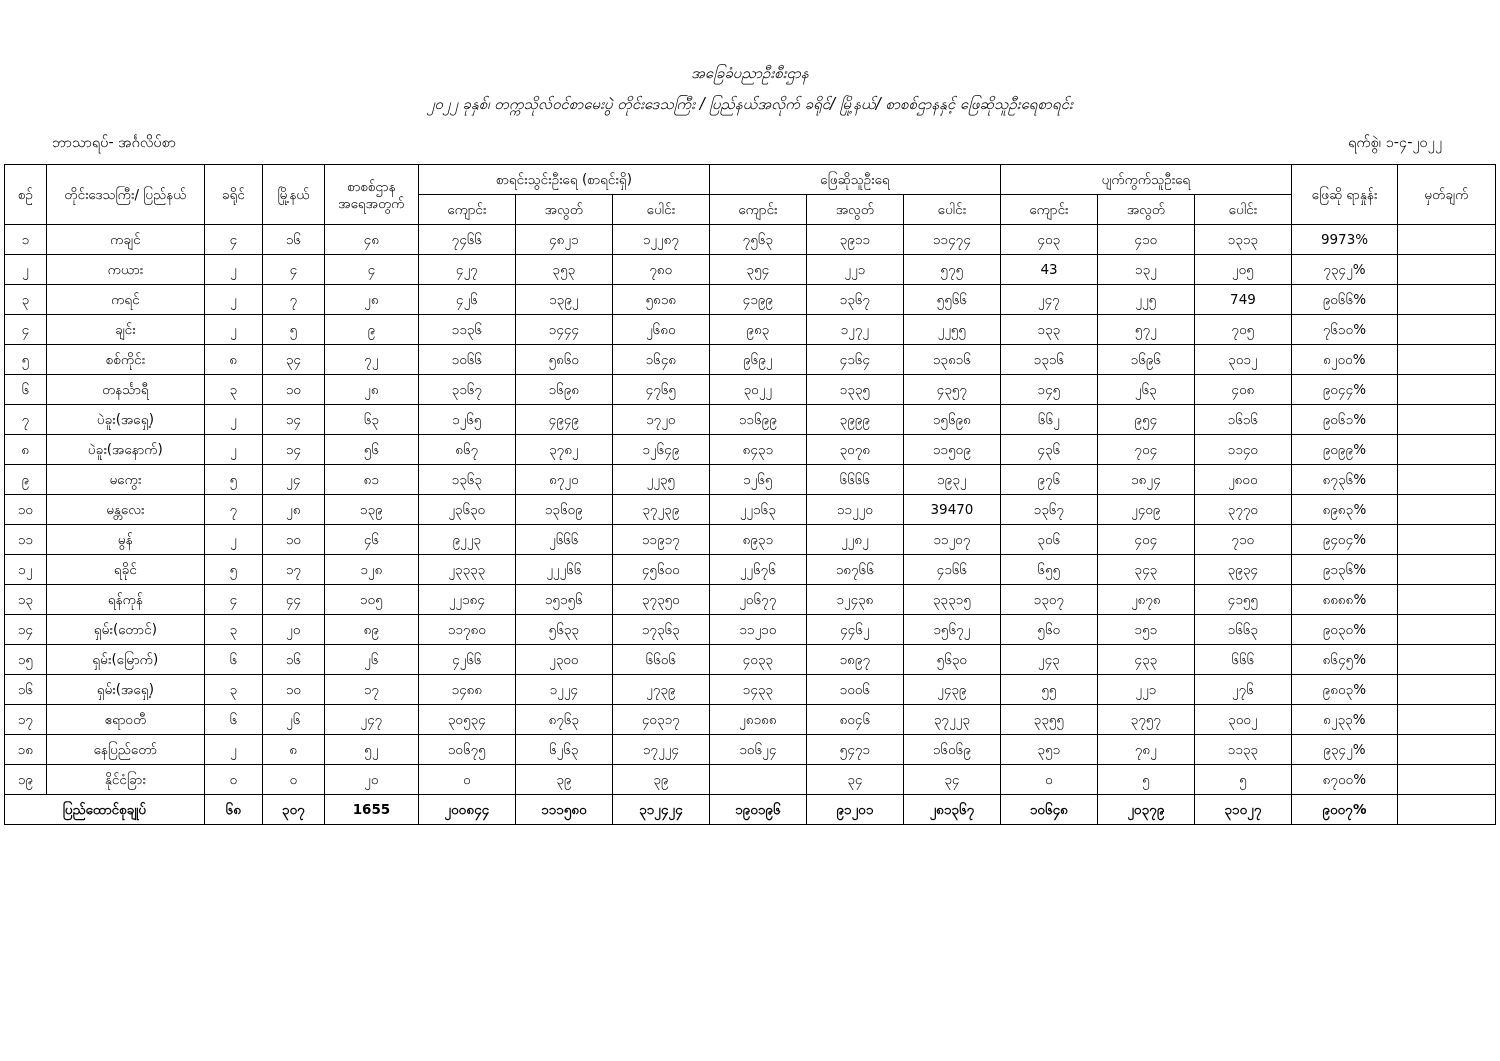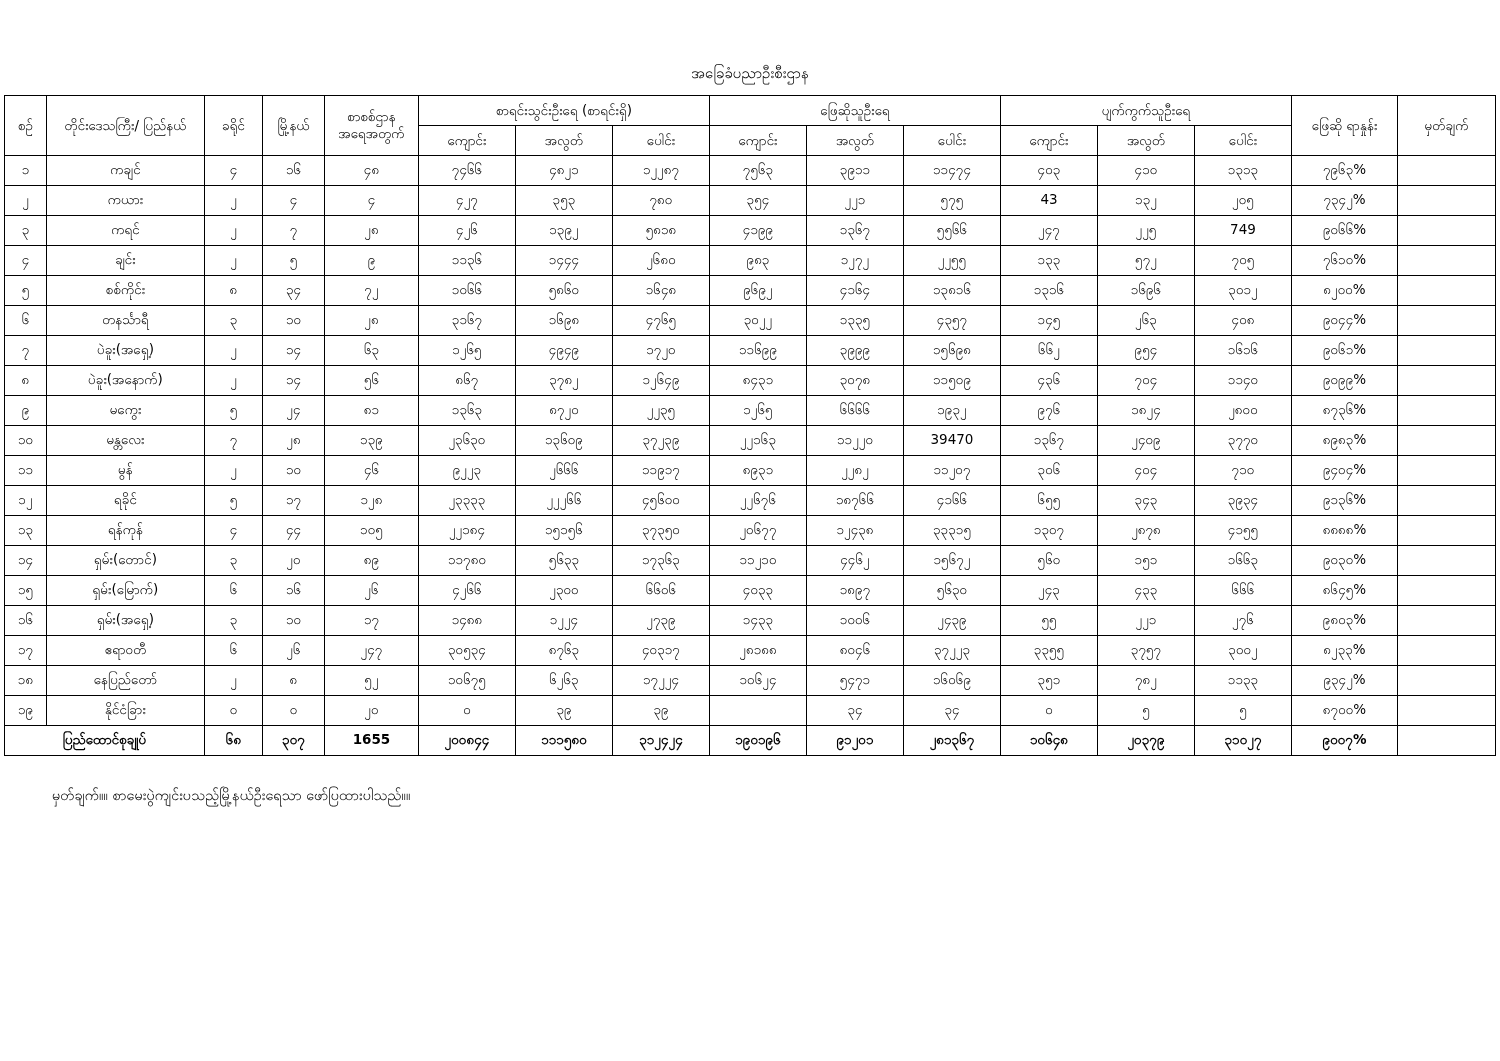--- a/index.html
+++ b/index.html
@@ -19,20 +19,21 @@
     width: 1500px;
     height: 1061px;
     position: relative;
     padding: 0;
     box-sizing: border-box;
   }
   .hdr {
     text-align: center;
     font-size: 15px;
     line-height: 1.5;
+    font-style: italic;
   }
   .hdr-line1 {
     margin-top: 62px;
     font-size: 15px;
   }
   .hdr-line2 {
     margin-top: 8px;
     font-size: 15px;
   }
   .subrow {
@@ -87,22 +88,27 @@
   col.c-rate { width: 106px; }
   col.c-rem { width: 98px; }
 </style>
 </head>
 <body>
 
 <div class="page">
 
   <div class="hdr">
     <div class="hdr-line1">အခြေခံပညာဦးစီးဌာန</div>
+    <div class="hdr-line2">၂၀၂၂ ခုနှစ်၊ တက္ကသိုလ်ဝင်စာမေးပွဲ တိုင်းဒေသကြီး / ပြည်နယ်အလိုက် ခရိုင်/ မြို့နယ်/ စာစစ်ဌာနနှင့် ဖြေဆိုသူဦးရေစာရင်း</div>
   </div>
 
+  <div class="subrow">
+    <div>ဘာသာရပ်- အင်္ဂလိပ်စာ</div>
+    <div>ရက်စွဲ၊  ၁-၄-၂၀၂၂</div>
+  </div>
 
   <table class="main">
     <colgroup>
       <col class="c-no">
         <col class="c-state">
         <col class="c-dist">
         <col class="c-town">
         <col class="c-cent">
       <col class="c-num">
         <col class="c-num">
@@ -150,21 +156,21 @@
           <td>၄၈</td>
           <td>၇၄၆၆</td>
           <td>၄၈၂၁</td>
           <td>၁၂၂၈၇</td>
           <td>၇၅၆၃</td>
           <td>၃၉၁၁</td>
           <td>၁၁၄၇၄</td>
           <td>၄၀၃</td>
           <td>၄၁၀</td>
           <td>၁၃၁၃</td>
-          <td>၇၉၆၃%</td>
+          <td>9973%</td>
           <td></td>
         </tr>
         <tr>
           <td>၂</td>
           <td class="lft">ကယား</td>
           <td>၂</td>
           <td>၄</td>
           <td>၄</td>
           <td>၄၂၇</td>
           <td>၃၅၃</td>
@@ -497,15 +503,14 @@
           <td>၂၈၁၃၆၇</td>
           <td>၁၀၆၄၈</td>
           <td>၂၀၃၇၉</td>
           <td>၃၁၀၂၇</td>
           <td>၉၀၀၇%</td>
           <td></td>
         </tr>
       </tbody>
   </table>
 
-  <div class="foot">မှတ်ချက်။။ စာမေးပွဲကျင်းပသည့်မြို့နယ်ဦးရေသာ ဖော်ပြထားပါသည်။။</div>
 
 </div>
 
 </body></html>

